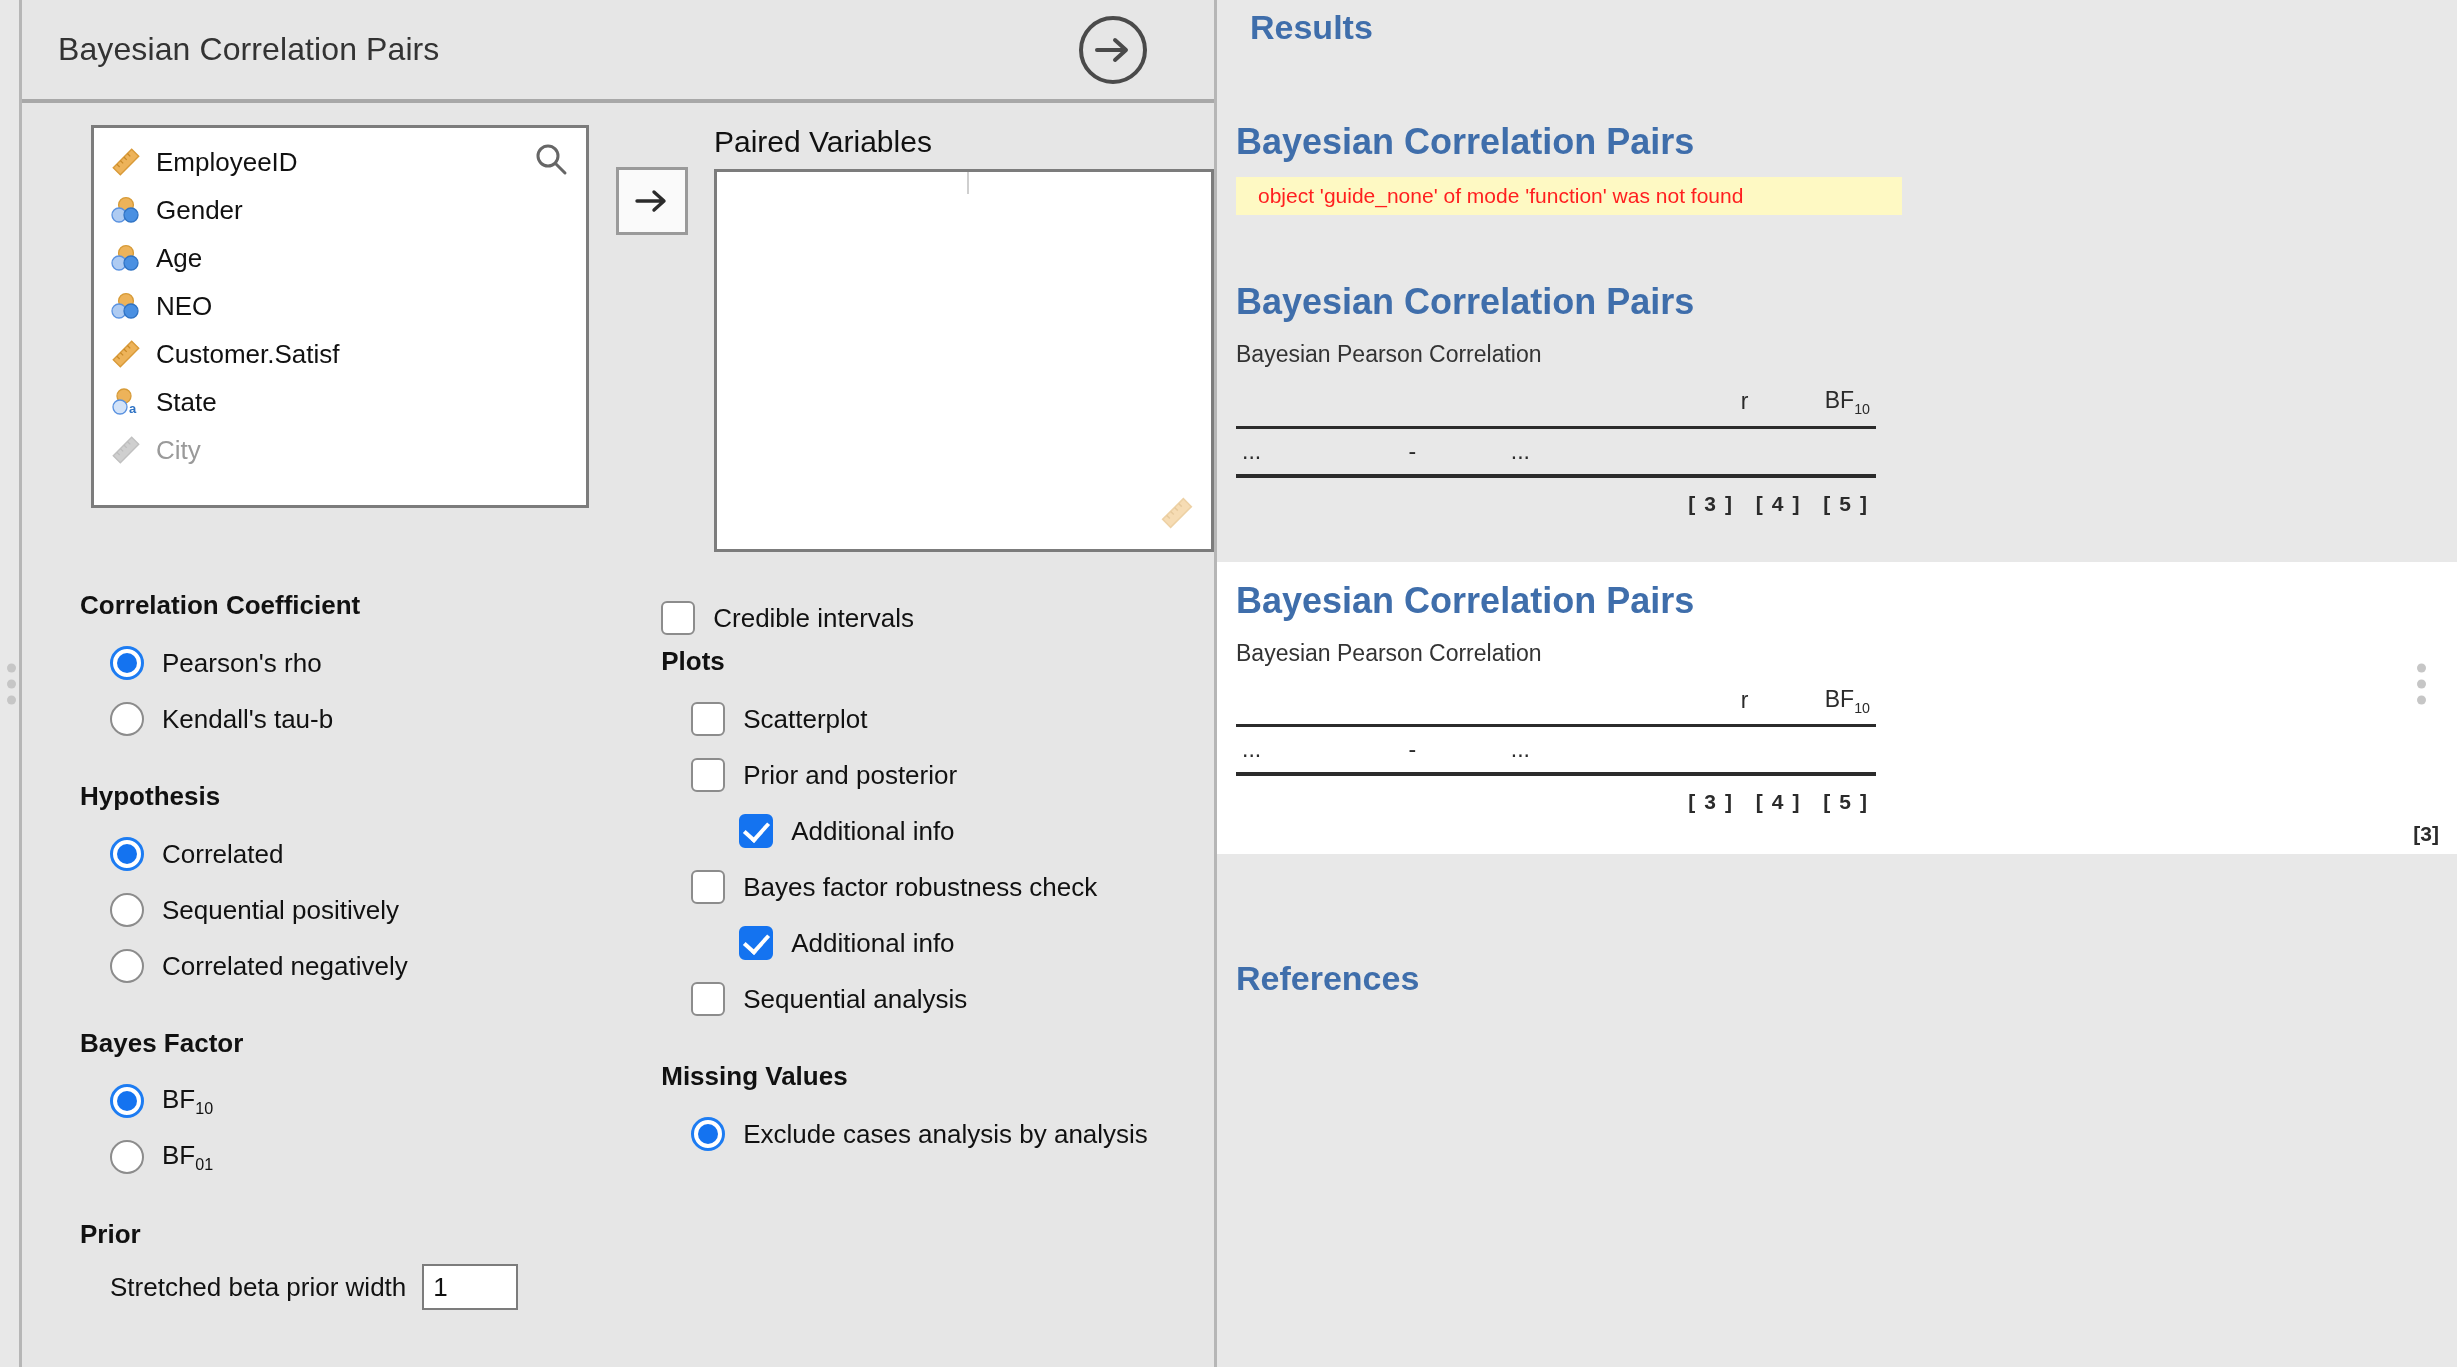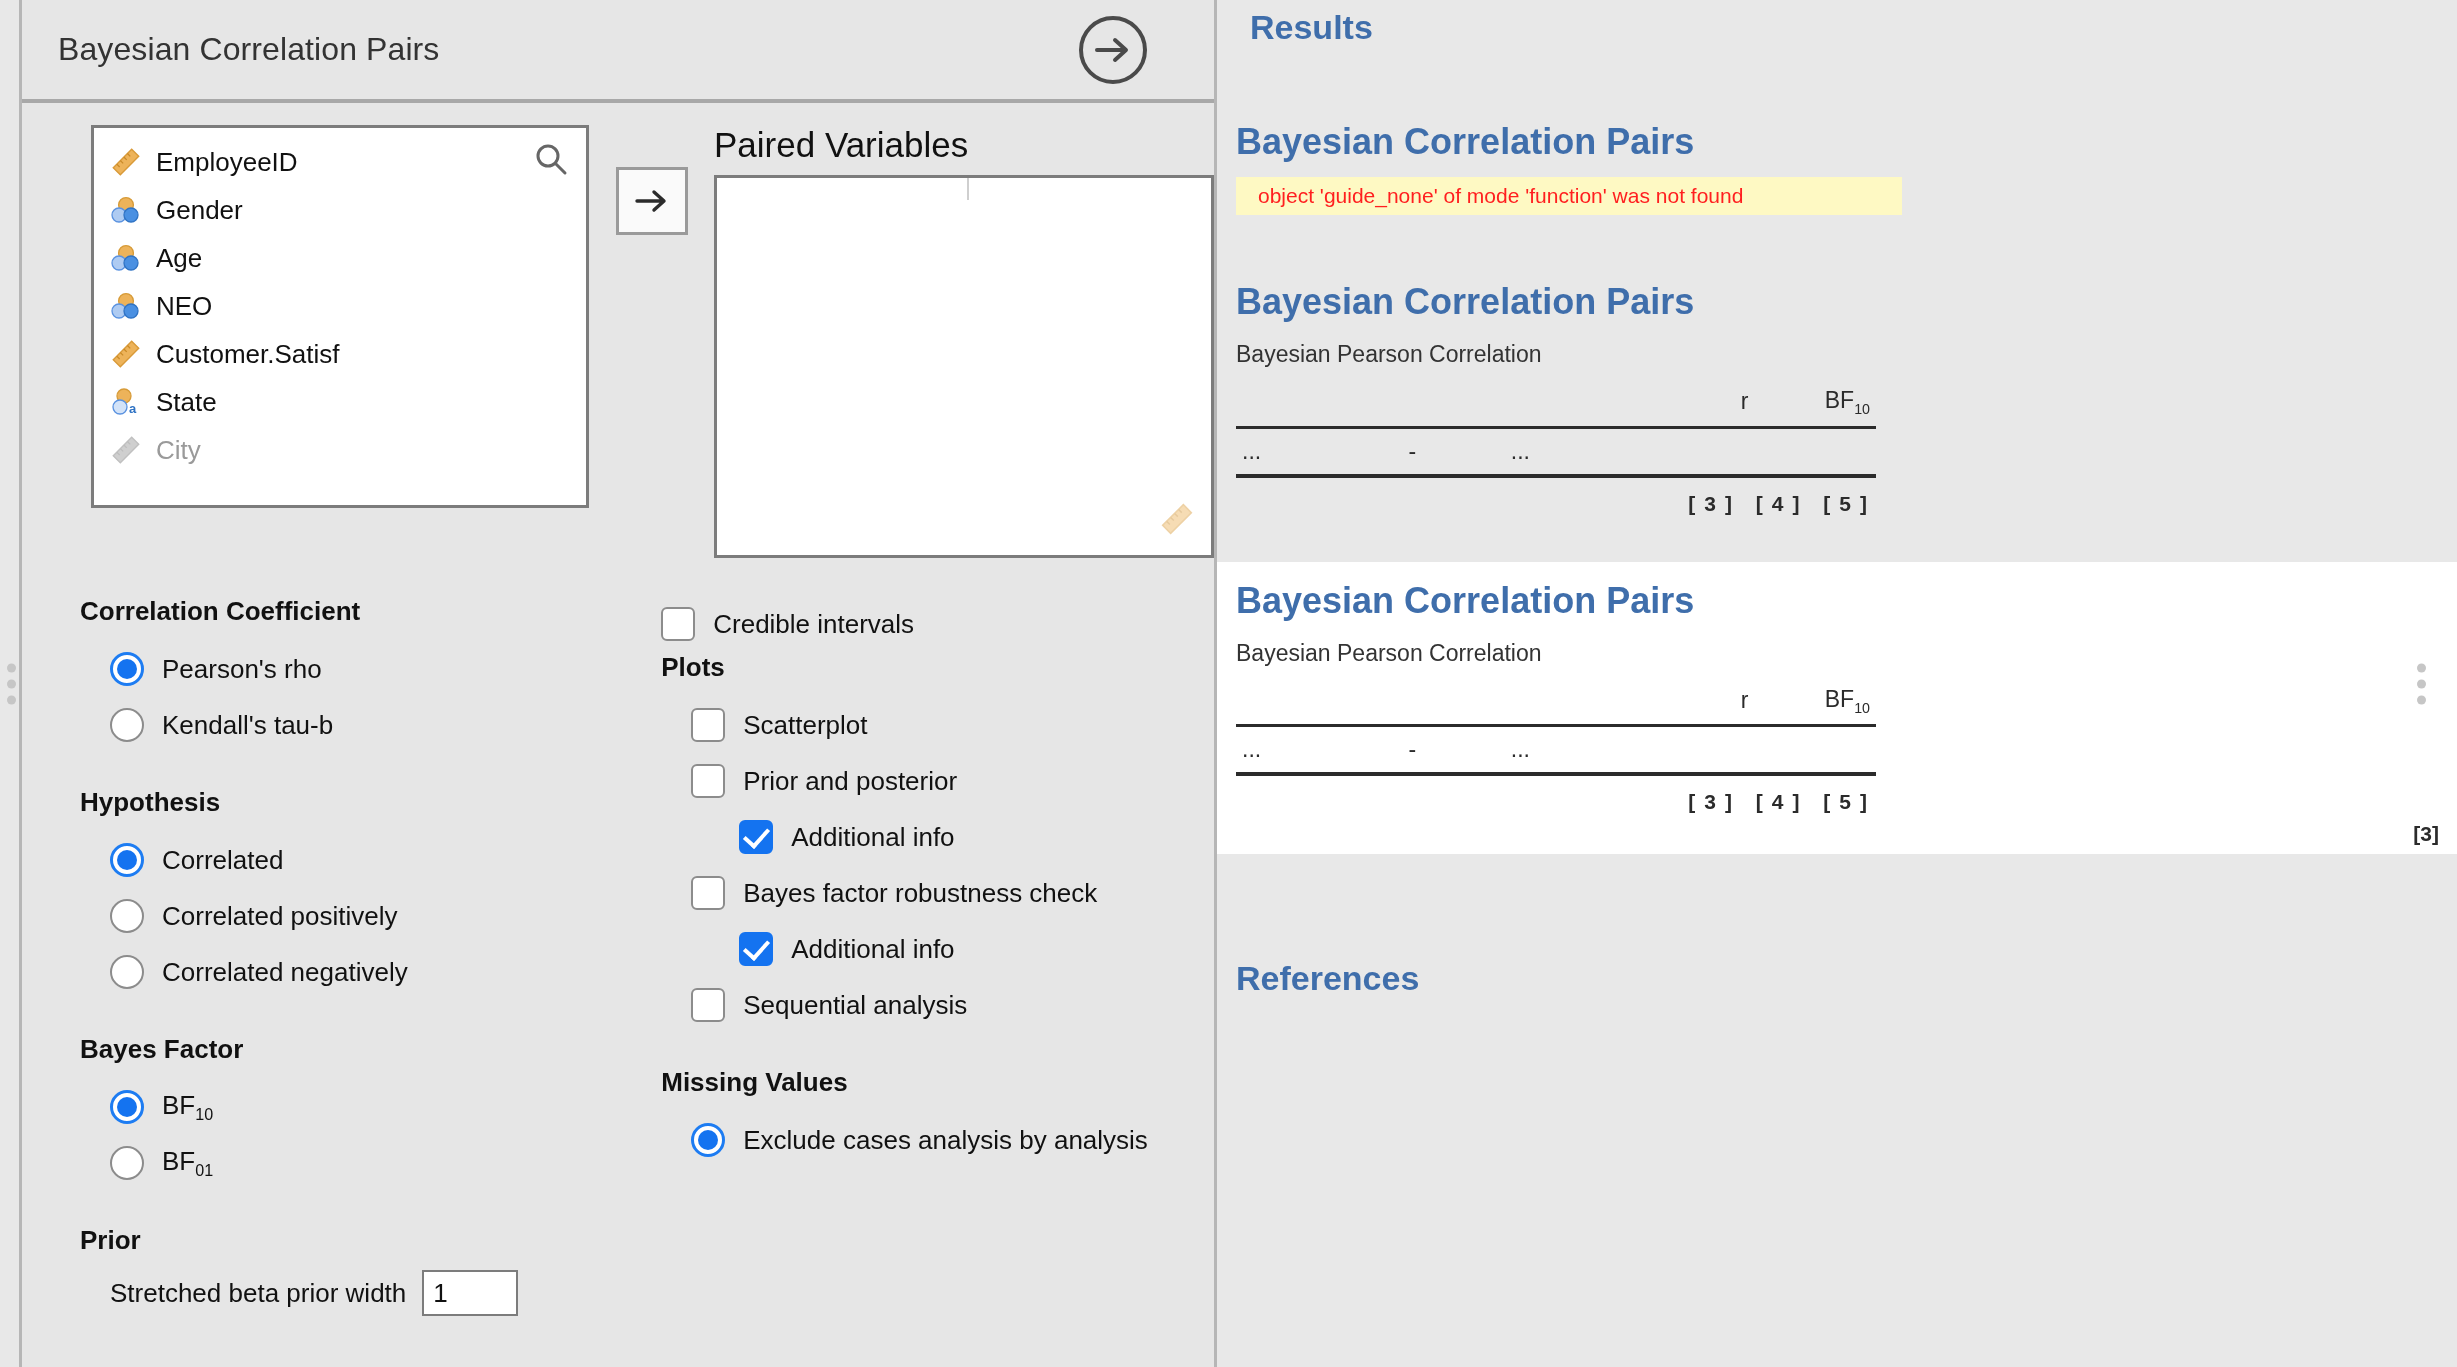--- a/index.html
+++ b/index.html
@@ -66,21 +66,21 @@
   .ico { width: 32px; height: 32px; flex: 0 0 32px; position: relative; }
 
   .transfer-col { width: 125px; display: flex; justify-content: center; padding-top: 42px; }
   .transfer-btn {
     width: 72px; height: 68px; background: #fafafa;
     border: 3px solid #9a9a9a; display: flex; align-items: center; justify-content: center;
     cursor: pointer;
   }
 
   .paired-col { position: relative; }
-  .paired-label { font-size: 35px; color: #111; margin-bottom: 10px; }
+  .paired-label { font-size: 30px; color: #111; margin-bottom: 10px; }
   .paired-box {
     width: 500px; height: 383px; background: #fff;
     border: 3px solid #7c7c7c; position: relative; overflow: hidden;
   }
   .paired-box .col-divider { position: absolute; left: 250px; top: 0; width: 2px; height: 22px; background: #cfcfcf; }
   .paired-box .drop-hint { position: absolute; right: 16px; bottom: 14px; opacity: .45; }
 
   
   .two-col { display: flex; padding-left: 58px; margin-top: 38px; gap: 28px; }
   .col-a { width: 508px; }
@@ -315,21 +315,21 @@
           </div>
 
           <div class="grp">
             <div class="grp-title">Hypothesis</div>
             <div class="opt">
               <span class="radio on"></span>
               <span class="lbl">Correlated</span>
             </div>
             <div class="opt">
               <span class="radio"></span>
-              <span class="lbl">Correlated positively</span>
+              <span class="lbl">Sequential positively</span>
             </div>
             <div class="opt">
               <span class="radio"></span>
               <span class="lbl">Correlated negatively</span>
             </div>
           </div>
 
           <div class="grp">
             <div class="grp-title">Bayes Factor</div>
             <div class="opt">

